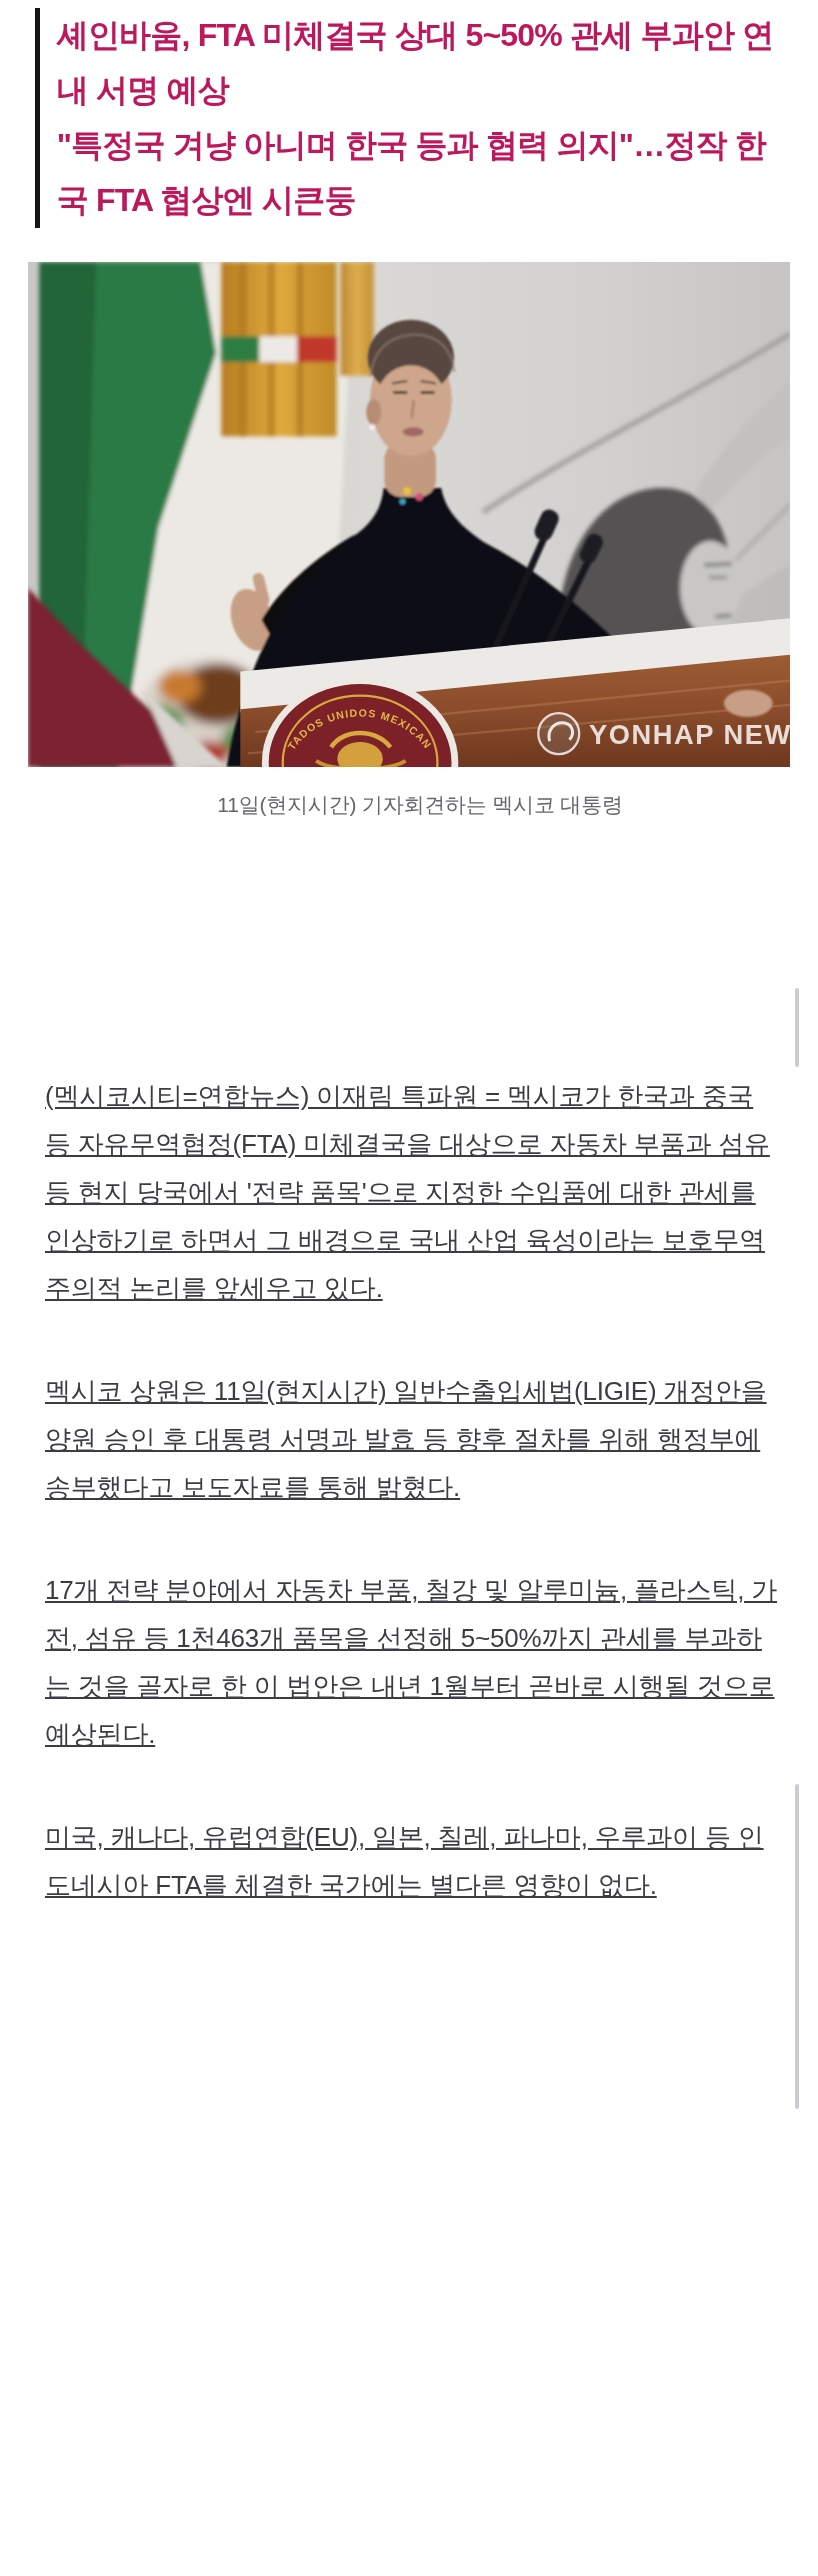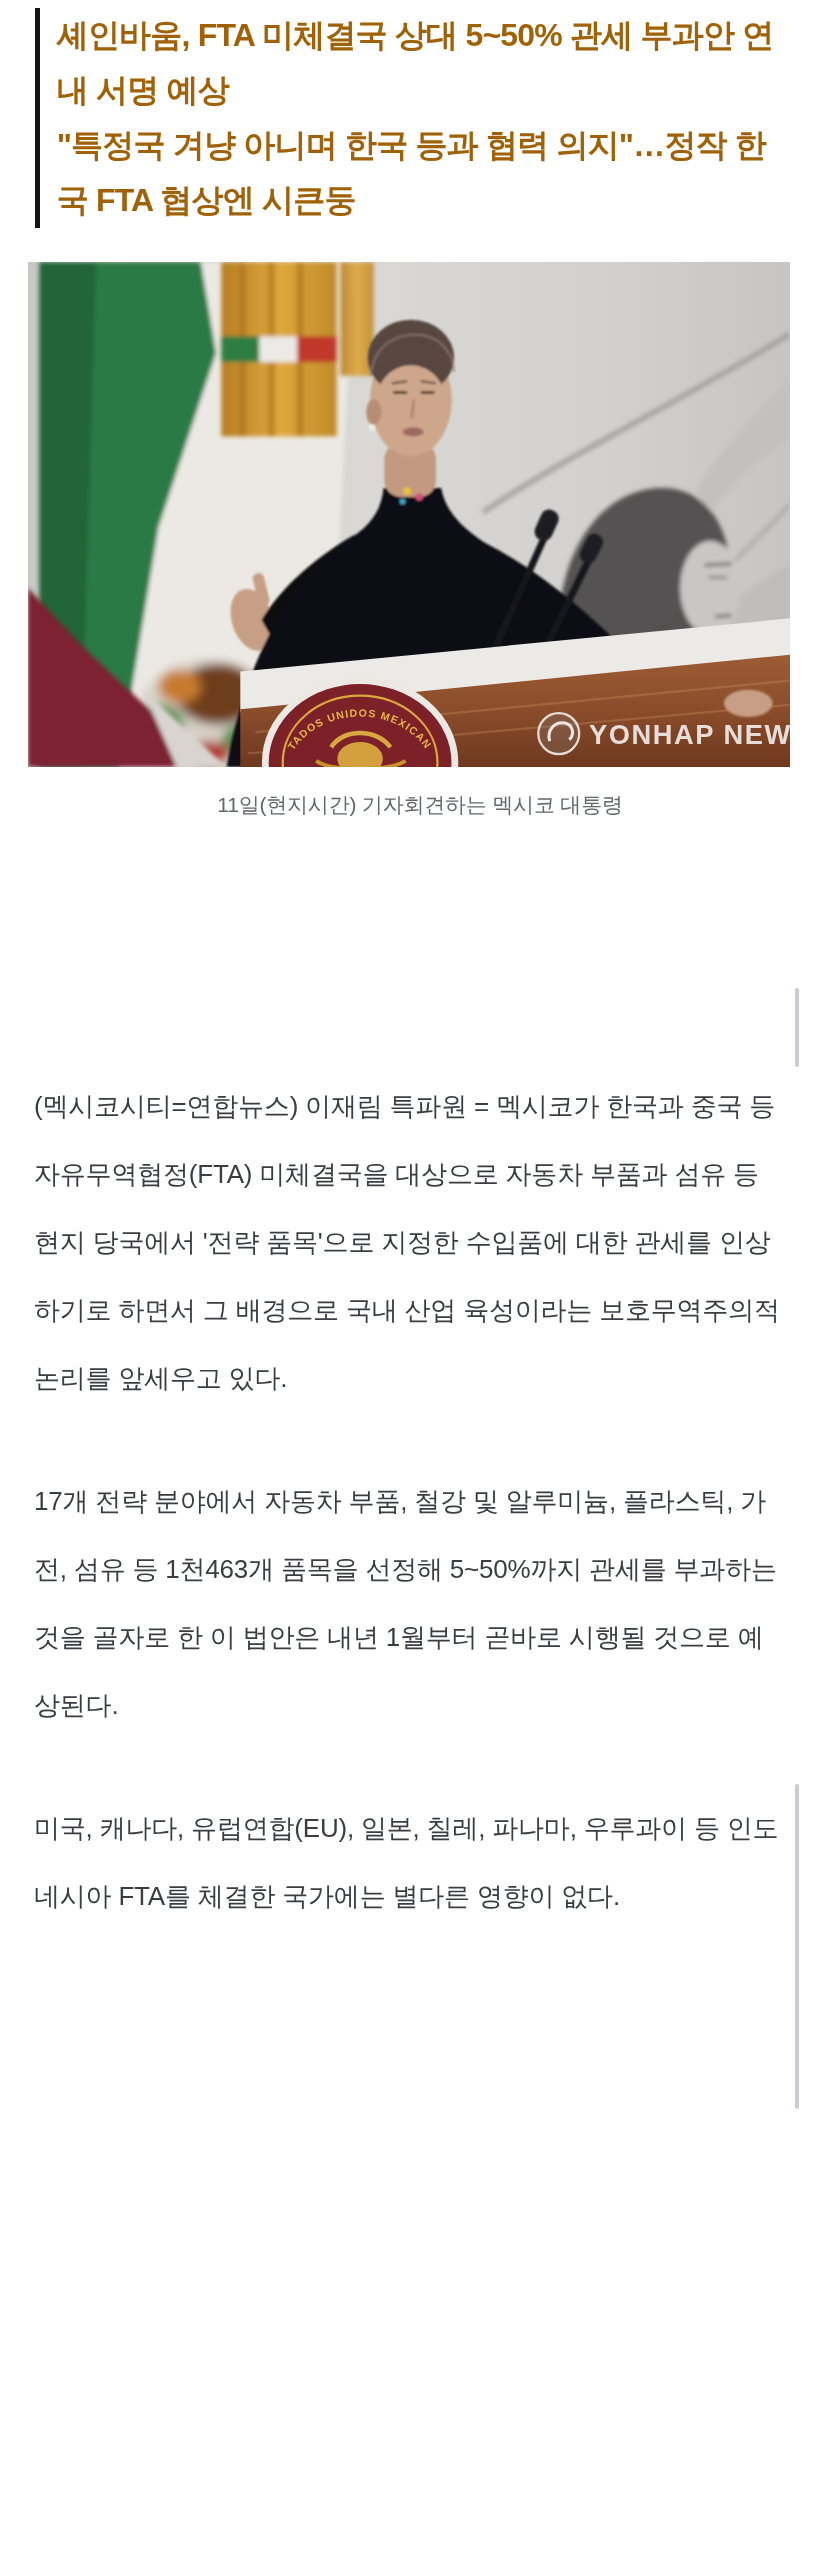--- a/index.html
+++ b/index.html
@@ -3,35 +3,35 @@
 <meta charset="utf-8">
 <style>
   html,body{margin:0;padding:0;background:#ffffff;}
   body{width:818px;height:2576px;position:relative;overflow:hidden;
        font-family:"Liberation Sans","DejaVu Sans",sans-serif;}
 
   
   .headline{position:absolute;top:7.6px;left:35px;right:29px;
             border-left:5.3px solid #151515;padding-left:16.7px;}
   .headline .hl-line{font-size:32px;font-weight:700;line-height:55px;
-            letter-spacing:-0.8px;color:#a16207;word-break:normal;}
+            letter-spacing:-0.8px;color:#be185d;word-break:normal;}
 
   
   .photo-wrap{position:absolute;top:262px;left:28px;width:762px;height:505px;
               overflow:hidden;background:#d3d2cf;}
   .photo-wrap svg{display:block;}
 
   
   .caption{position:absolute;top:780px;left:11px;width:818px;text-align:center;
            color:#64676b;font-size:21px;line-height:49px;letter-spacing:-0.2px;}
 
   
   .body-text{position:absolute;top:1072px;left:33px;right:33px;color:#3a3d41;}
-  .body-text p{margin:0 0 55px 1px;font-size:26px;line-height:68px;
-               letter-spacing:-0.2px;word-break:normal;}
+  .body-text p{margin:0 0 55px 12px;font-size:26px;line-height:48px;
+               letter-spacing:-0.2px;word-break:normal;text-decoration:underline;}
 
   
   .scroll-thumb{position:absolute;left:795px;width:3.8px;border-radius:2.3px;
                 background:#c9cdd2;}
   .thumb-a{top:988px;height:79px;}
   .thumb-b{top:1784px;height:325px;}
 </style>
 </head>
 <body>
 
@@ -170,20 +170,21 @@
       </g>
     </svg>
   </figure>
 
   <div class="caption">
     <div>11일(현지시간) 기자회견하는 멕시코 대통령</div>
   </div>
 
   <section class="body-text">
     <p>(멕시코시티=연합뉴스) 이재림 특파원 = 멕시코가 한국과 중국 등 자유무역협정(FTA) 미체결국을 대상으로 자동차 부품과 섬유 등 현지 당국에서 '전략 품목'으로 지정한 수입품에 대한 관세를 인상하기로 하면서 그 배경으로 국내 산업 육성이라는 보호무역주의적 논리를 앞세우고 있다.</p>
+    <p>멕시코 상원은 11일(현지시간) 일반수출입세법(LIGIE) 개정안을 양원 승인 후 대통령 서명과 발효 등 향후 절차를 위해 행정부에 송부했다고 보도자료를 통해 밝혔다.</p>
     <p>17개 전략 분야에서 자동차 부품, 철강 및 알루미늄, 플라스틱, 가전, 섬유 등 1천463개 품목을 선정해 5~50%까지 관세를 부과하는 것을 골자로 한 이 법안은 내년 1월부터 곧바로 시행될 것으로 예상된다.</p>
     <p>미국, 캐나다, 유럽연합(EU), 일본, 칠레, 파나마, 우루과이 등 인도네시아 FTA를 체결한 국가에는 별다른 영향이 없다.</p>
   </section>
 
   <div class="scroll-thumb thumb-a"></div>
   <div class="scroll-thumb thumb-b"></div>
 
 </div>
 
 

